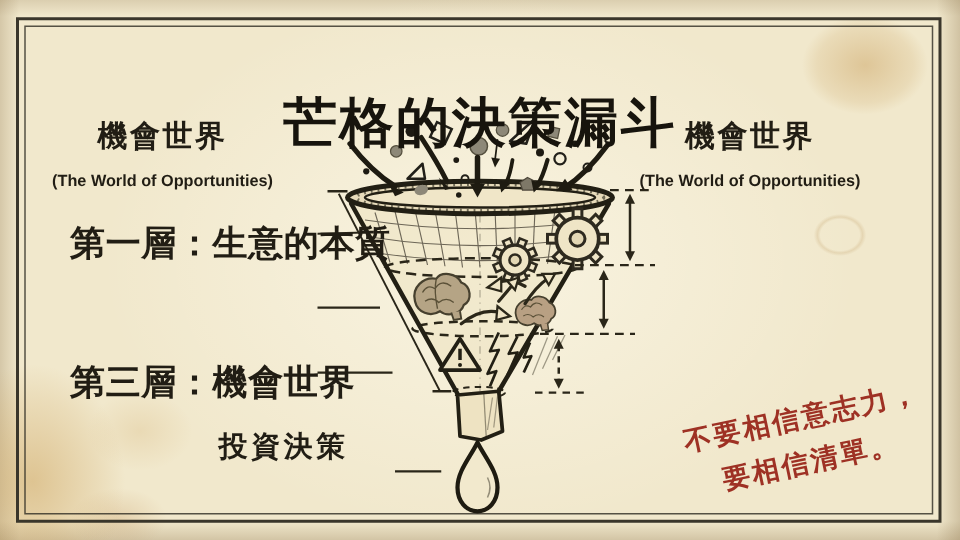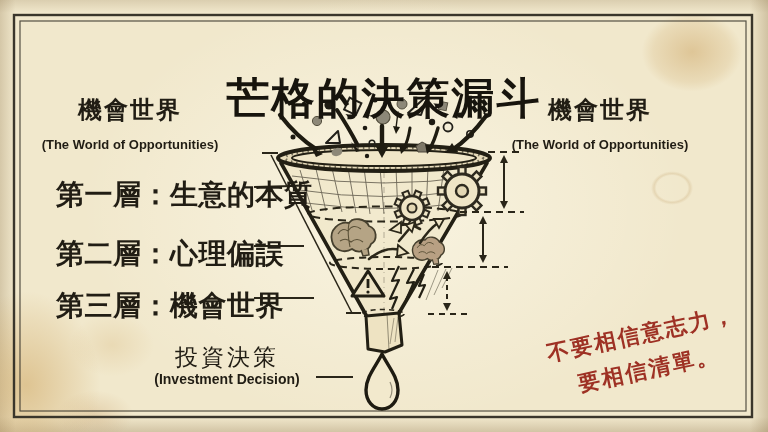--- a/index.html
+++ b/index.html
@@ -25,21 +25,21 @@
     font-weight:900;font-size:43px;letter-spacing:2px;color:#17140d;margin-top:44px;
   }
   .world{width:216px;text-align:center;line-height:1.12;}
   .world .zh{font-size:24px;font-weight:800;letter-spacing:2px;}
   .world .en{font-size:13px;font-weight:700;margin-top:14px;}
   .layer-label{
     left:56px;width:196px;text-align:right;
     font-size:28px;font-weight:800;letter-spacing:.5px;white-space:nowrap;
   }
   .decision{left:107px;top:345px;width:240px;text-align:center;line-height:1.1;}
-  .decision .zh{font-size:23px;font-weight:400;letter-spacing:3px;}
+  .decision .zh{font-size:23px;font-weight:700;letter-spacing:3px;}
   .decision .en{font-size:14px;font-weight:700;margin-top:2px;}
   .note{
     left:536px;top:316px;width:218px;text-align:center;
     transform:rotate(-12deg);transform-origin:50% 50%;
     color:#9e3124;font-weight:800;font-size:22px;line-height:36px;letter-spacing:2px;
   }
 </style>
 </head>
 <body>
 
@@ -247,26 +247,24 @@
     <div class="zh">機會世界</div>
     <div class="en">(The World of Opportunities)</div>
   </div>
 
   <div class="abs world" style="left:492px;top:97px;">
     <div class="zh">機會世界</div>
     <div class="en">(The World of Opportunities)</div>
   </div>
 
   <div class="abs layer-label" style="top:176px;">第一層：生意的本質</div>
-  <div class="abs layer-label" style="top:235px;">第二層：心理偏誤</div>
   <div class="abs layer-label" style="top:287px;">第三層：機會世界</div>
 
   <div class="abs decision">
     <div class="zh">投資決策</div>
-    <div class="en">(Investment Decision)</div>
   </div>
 
   <div class="abs note">
     <div>不要相信意志力，</div>
     <div>要相信清單。</div>
   </div>
 
 </div>
 
 </body></html>

